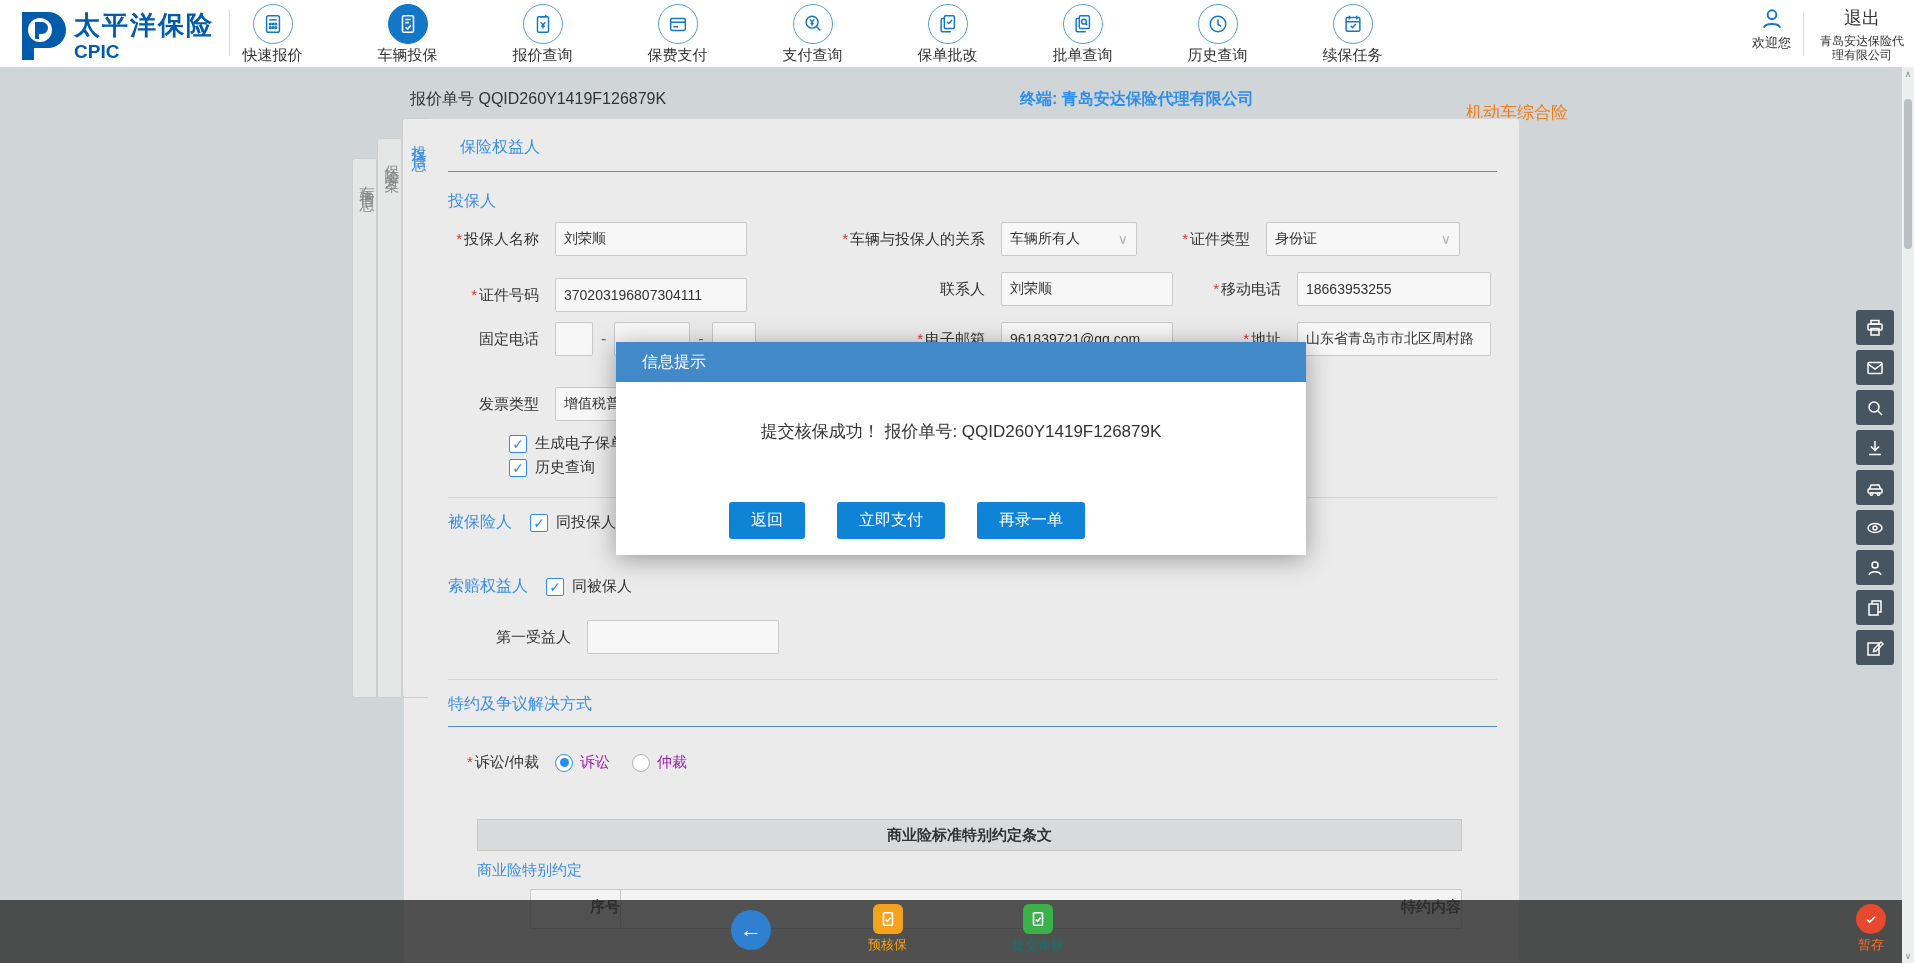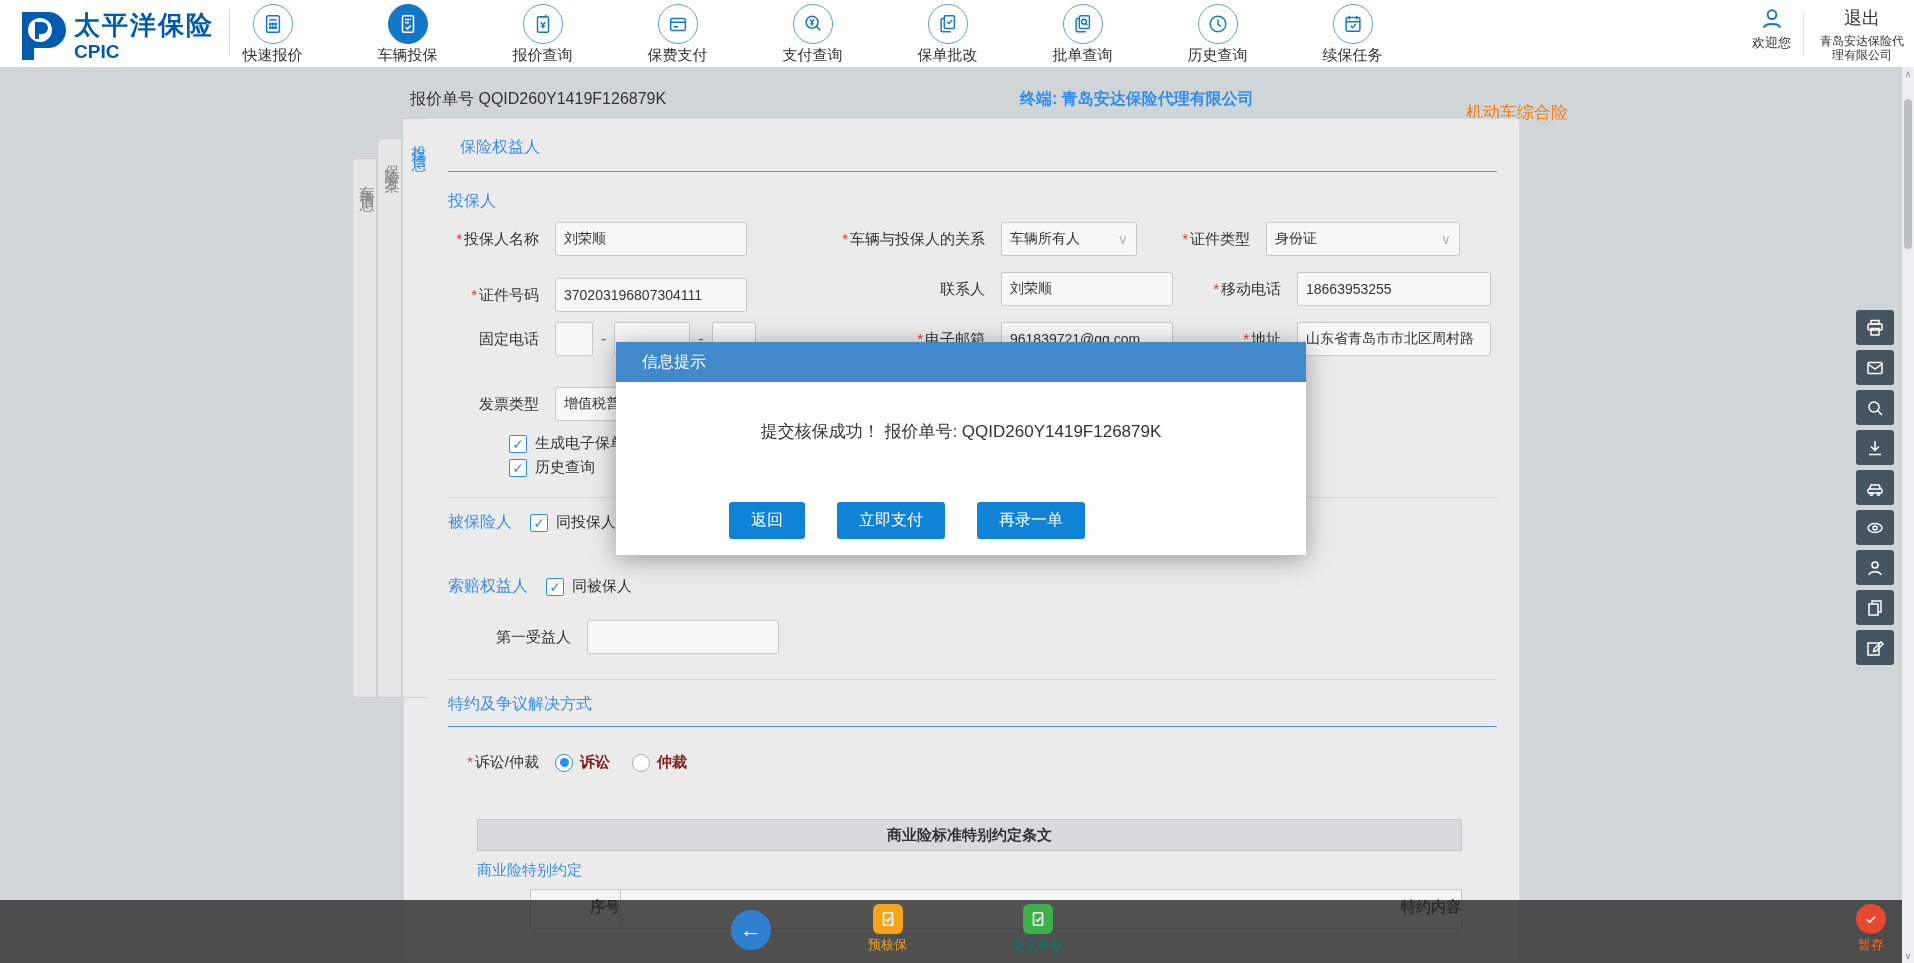--- a/index.html
+++ b/index.html
@@ -51,21 +51,21 @@
   .inp:disabled, .inp.dis { background:#d9d9d9; border-color:#bdbdbd; }
   .sel { height:34px; background:#f7f7f7; border:1px solid #c9c9c9; border-radius:2px; font-size:14px; color:#333; padding:0 8px; display:flex; align-items:center; justify-content:space-between; cursor:pointer; }
   .chev::after { content:"∨"; color:#b5b5b5; font-size:14px; }
   .dash { color:#666; margin:0 8px; }
   .cb { width:18px; height:18px; border:1px solid #2d8cf0; background:#fff; border-radius:2px; display:inline-flex; align-items:center; justify-content:center; cursor:pointer; flex:none; }
   .cb.checked::after { content:"✓"; color:#2d8cf0; font-size:14px; font-weight:bold; }
   .cb-lab { font-size:15px; color:#333; margin-left:8px; }
   .rd { width:18px; height:18px; border:1px solid #b0b0b0; border-radius:50%; background:#fff; display:inline-flex; align-items:center; justify-content:center; cursor:pointer; flex:none; }
   .rd.on { border-color:#2d8cf0; }
   .rd.on::after { content:""; width:9px; height:9px; border-radius:50%; background:#2d8cf0; }
-  .rd-lab { font-size:15px; color:#7f1d1d; margin:0 22px 0 7px;font-weight:bold; }
+  .rd-lab { font-size:15px; color:#a21caf; margin:0 22px 0 7px; }
   .tbl-head { background:#d8dadb; border:1px solid #c8c8c8; display:flex; align-items:center; justify-content:center; font-size:15px; font-weight:bold; color:#333; }
   .link-blue { font-size:15px; color:#3a8ee6; cursor:pointer; }
   .cols-row { display:flex; background:#f4f4f4; border:1px solid #c8c8c8; }
   .cols-row .c { font-size:15px; font-weight:bold; color:#333; text-align:right; padding-top:8px; }
   .cols-row .c1 { width:90px; border-right:1px solid #c8c8c8; }
   .cols-row .c2 { flex:1; }
 
   
   .rtools { position:absolute; left:1856px; top:310px; z-index:7; display:flex; flex-direction:column; gap:5px; }
   .rtool { width:38px; height:35px; background:#46555f; border-radius:3px; display:flex; align-items:center; justify-content:center; cursor:pointer; }

